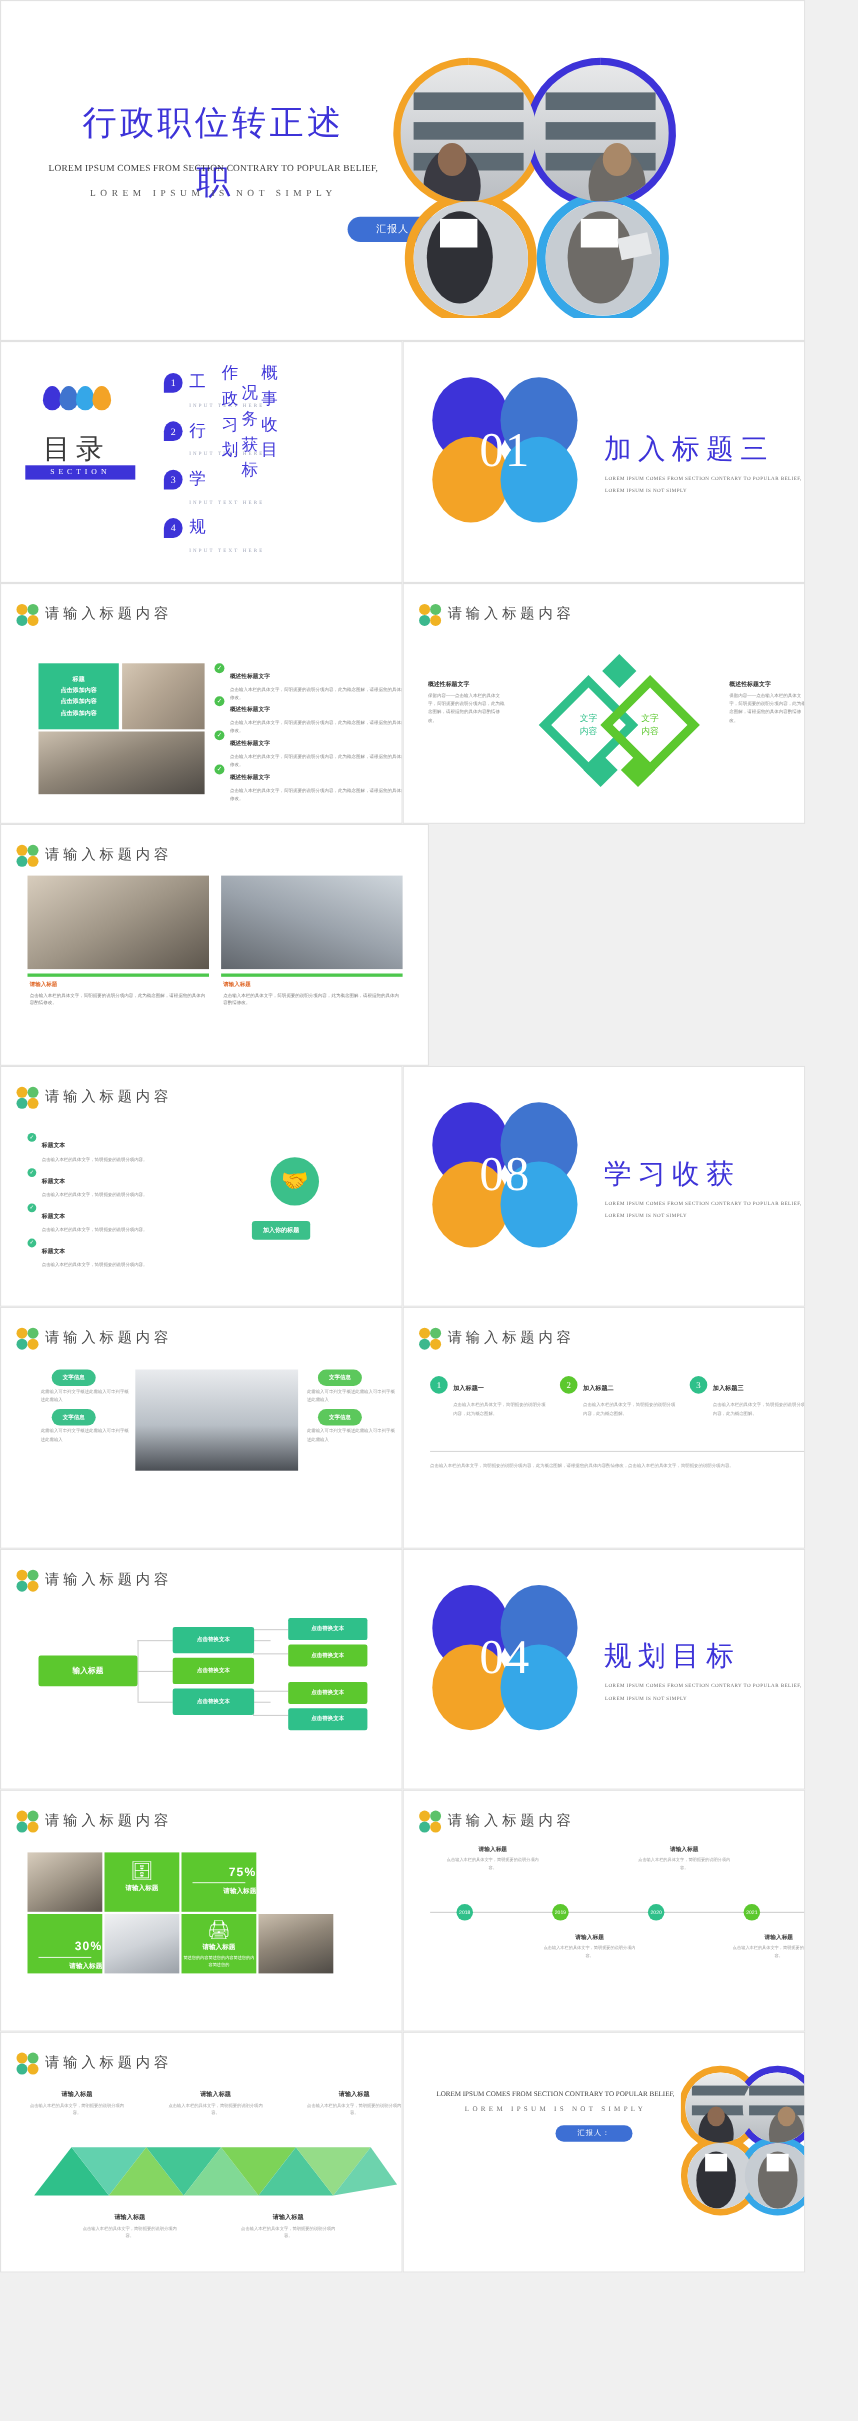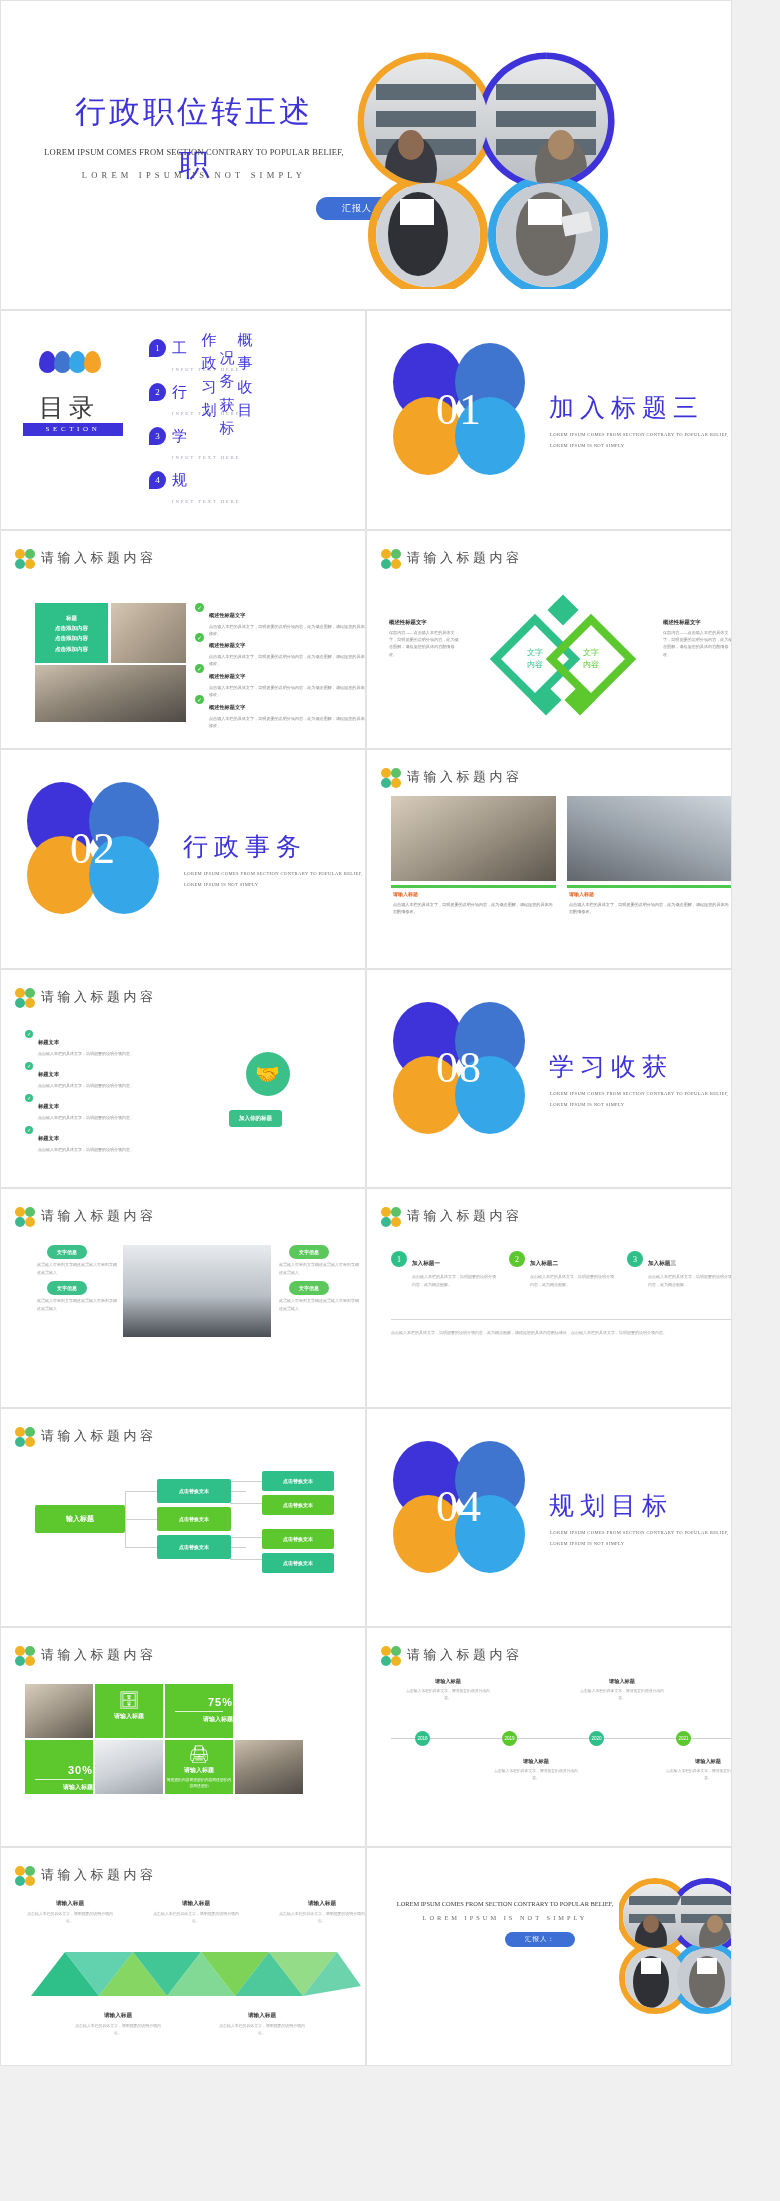--- a/index.html
+++ b/index.html
@@ -414,31 +414,20 @@
         <div class="col-b">保留内容——点击输入本栏的具体文字，简明扼要的说明分项内容，此为概念图解，请根据您的具体内容酌情修改。</div>
       </div>
       <div style="position:absolute;left:296px;top:88px;width:72px;">
         <div class="col-h">概述性标题文字</div>
         <div class="col-b">保留内容——点击输入本栏的具体文字，简明扼要的说明分项内容，此为概念图解，请根据您的具体内容酌情修改。</div>
       </div>
     </div>
   </div>
 
   <div class="row">
-    <div class="slide">
-      <div class="petals">
-        <span class="p-tl" style="background:#3d33d8"></span>
-        <span class="p-tr" style="background:#3f74cf"></span>
-        <span class="p-bl" style="background:#f3a326"></span>
-        <span class="p-br" style="background:#35a7e8"></span>
-        <div class="sec-num">02</div>
-      </div>
-      <div class="sec-title">行政事务</div>
-      <div class="sec-en">LOREM IPSUM COMES FROM SECTION CONTRARY TO POPULAR BELIEF, LOREM IPSUM IS NOT SIMPLY</div>
-    </div>
 
     <div class="slide">
       <div class="clover">
           <i class="c-tl"></i>
           <i class="c-tr"></i>
           <i class="c-bl"></i>
           <i class="c-br"></i>
         </div>
       <div class="sl-title">请输入标题内容</div>
 

